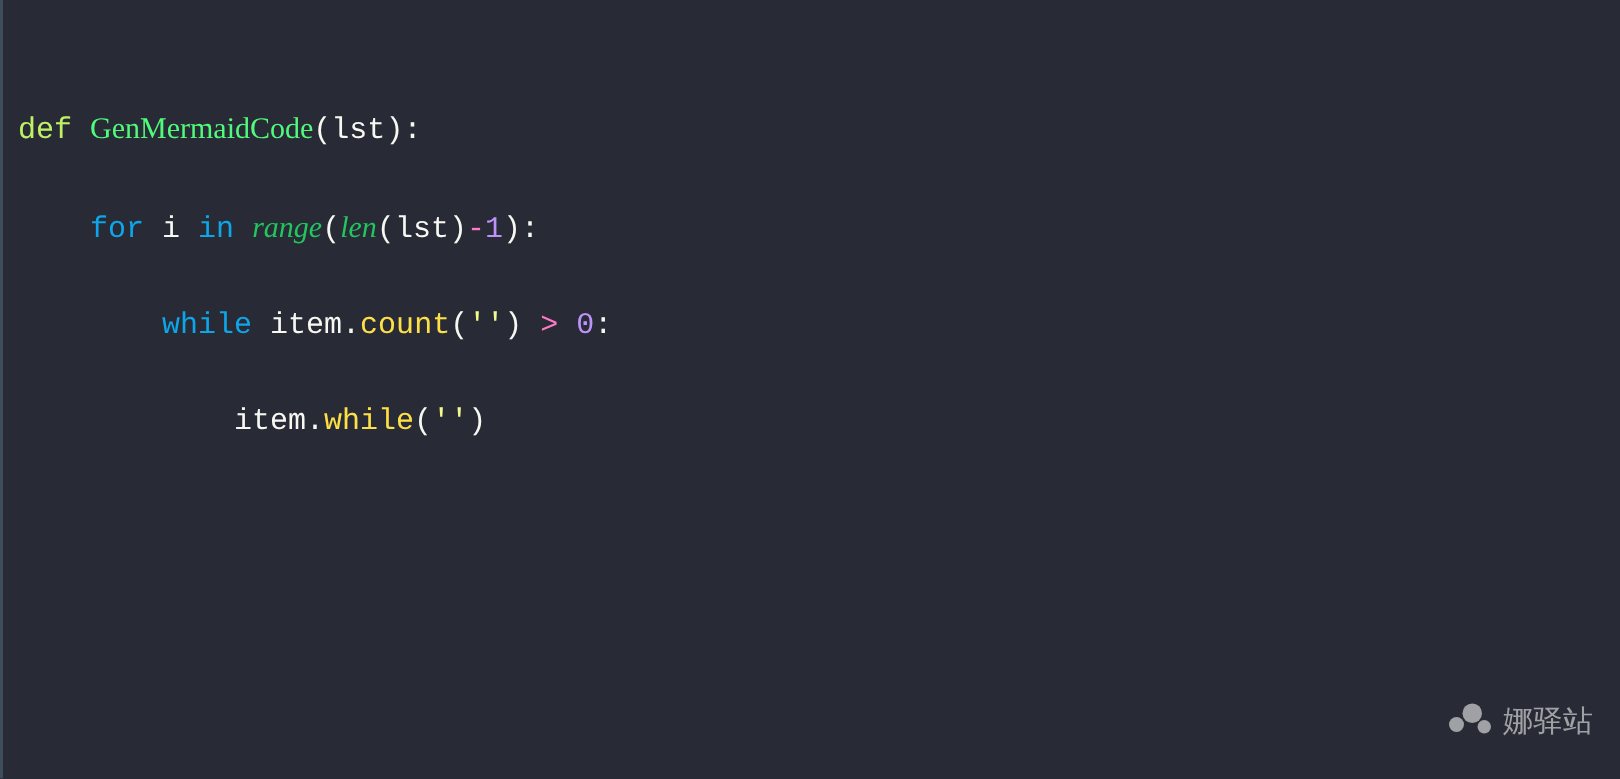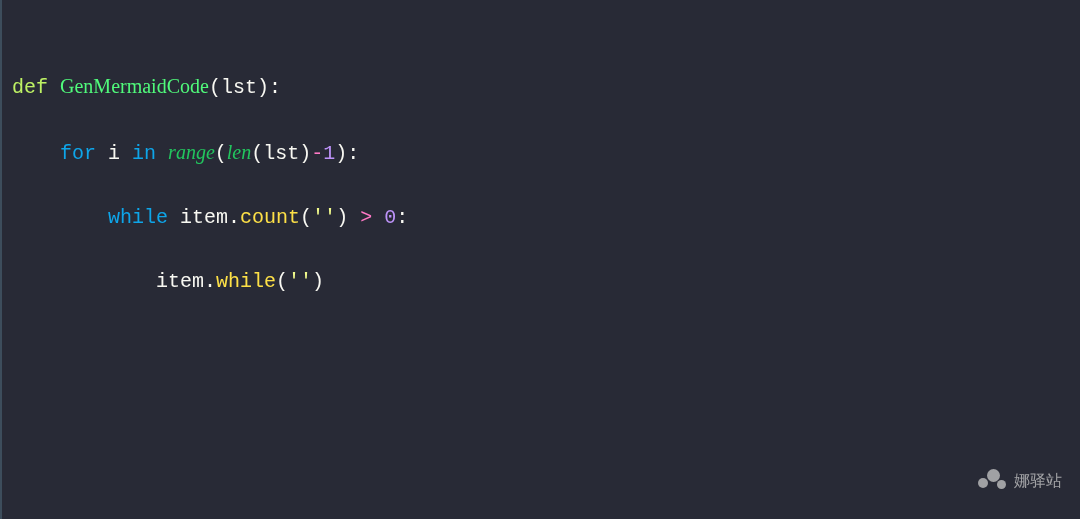--- a/index.html
+++ b/index.html
@@ -37,21 +37,21 @@
   .str      { color: #f1fa8c; }
   .watermark {
     position: absolute;
     right: 18px;
     bottom: 22px;
     display: flex;
     align-items: center;
     gap: 8px;
     color: #c9c9c9;
     font-family: sans-serif;
-    font-size: 16px;
+    font-size: 20px;
     opacity: 0.75;
     pointer-events: none;
   }
   .wm-icon {
     width: 28px;
     height: 24px;
     position: relative;
   }
   .wm-icon span {
     position: absolute;

